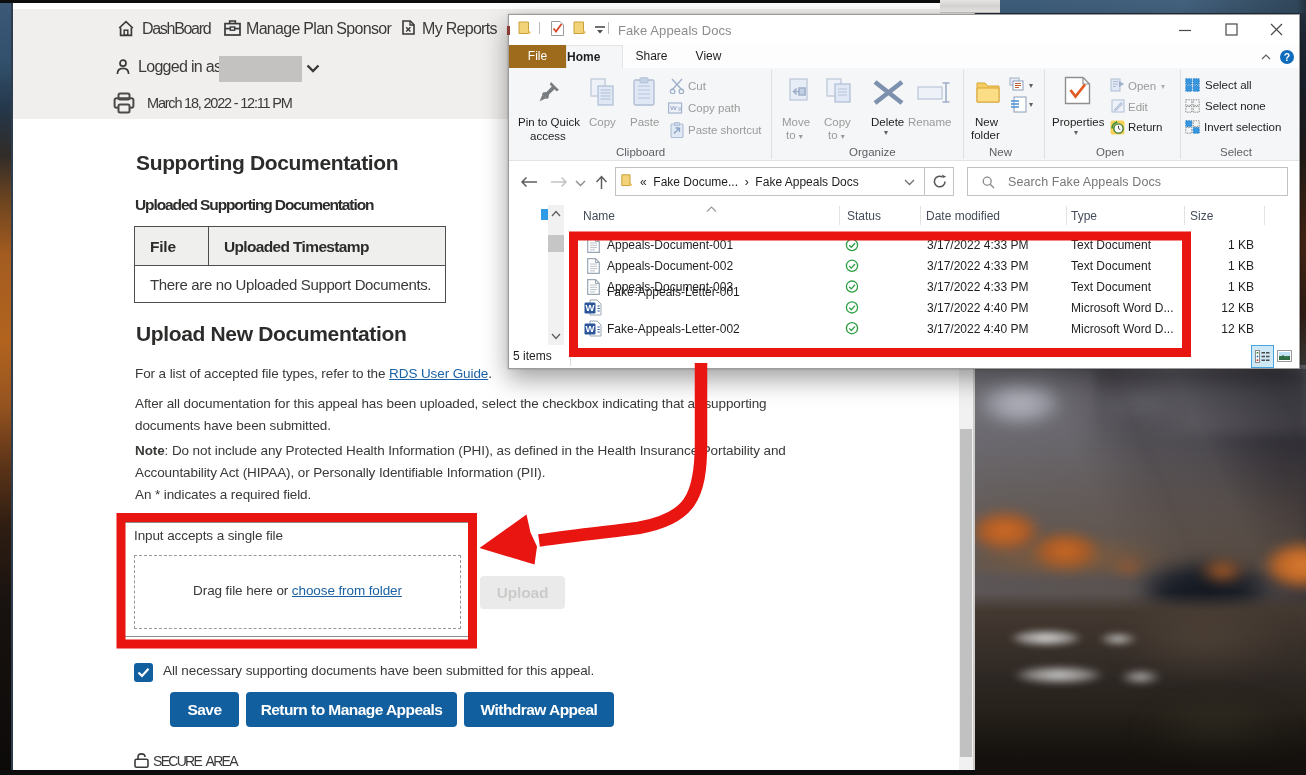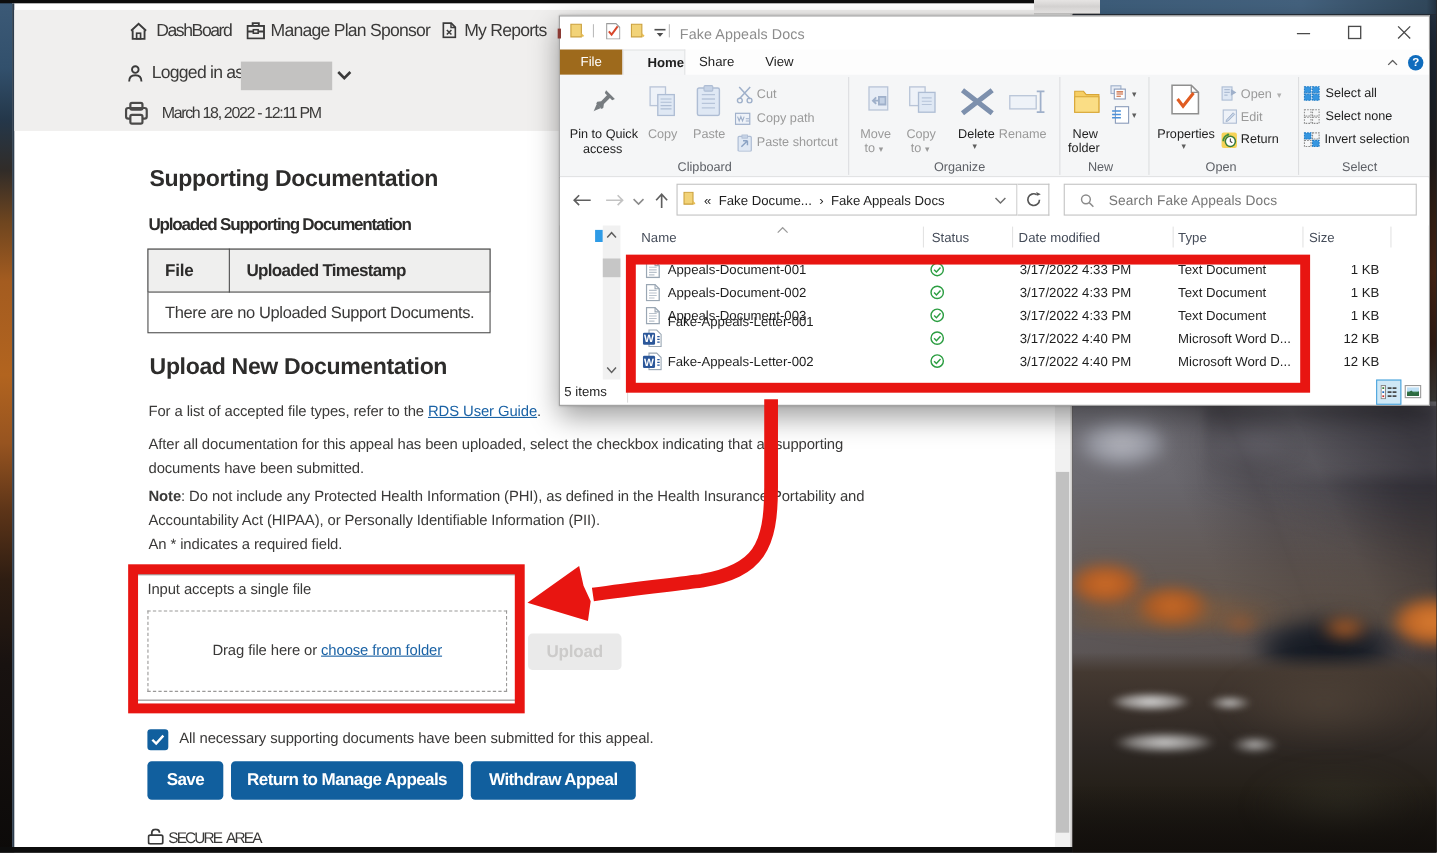--- a/index.html
+++ b/index.html
@@ -40,21 +40,21 @@
   #tblhead { left:134px; top:226px; width:312px; height:40px; background:#efefee; border:1px solid #4e4e4e; }
   #tbldiv { left:208px; top:226px; width:1px; height:40px; background:#4e4e4e; }
 
   
   #upbox { left:124px; top:522px; width:348px; height:115px; border:1px solid #8e8d8c; background:#fff; }
   #updash { left:134px; top:555px; width:327px; height:74px; border:1px dashed #9a9998; }
   #upbtn { left:480px; top:576px; width:85px; height:33px; background:#eaeaea; border-radius:4px;
      color:#cccbca; font-weight:bold; font-size:15.5px; text-align:center; line-height:33px; letter-spacing:-0.2px;}
 
   .bluebtn { position:absolute; height:35px; background:#115f9e; border-radius:4px; color:#fff;
-     font-weight:bold; font-size:15.5px; text-align:center; line-height:35px; letter-spacing:-0.55px; }
+     font-weight:bold; font-size:15.5px; text-align:center; line-height:35px; letter-spacing:-0.55px;margin-left:36px; }
 
   
   #explorer { left:508px; top:14px; width:792px; height:355px; background:#fff;
      border:1px solid #9b9b9b; box-shadow:0 10px 24px rgba(0,0,0,0.38), 0 0 2px rgba(0,0,0,0.25); }
   .xp { position:absolute; font-size:12px; color:#1e1e1e; white-space:nowrap; }
   .xpgray { position:absolute; font-size:12px; color:#9a9a9a; white-space:nowrap; }
   .xplbl { position:absolute; font-size:11.5px; color:#5d6066; white-space:nowrap; }
 </style>
 </head>
 <body>
@@ -199,21 +199,21 @@
   <div class="abs" style="left:608px;top:22px;width:1px;height:12px;background:#bcbcbc"></div>
   <div class="abs" style="left:618px;top:23px;font-size:13px;color:#8c8c8c;letter-spacing:0.1px">Fake Appeals Docs</div>
   <svg class="icon" style="left:1178px;top:21px" width="116" height="18" viewBox="0 0 116 18">
     <path d="M1 9.5 H13" stroke="#4a4a4a" stroke-width="1.2"></path>
     <rect x="48" y="3" width="11" height="11" fill="none" stroke="#4a4a4a" stroke-width="1.2"></rect>
     <path d="M93 3 L104 14 M104 3 L93 14" stroke="#4a4a4a" stroke-width="1.2"></path>
   </svg>
 
   <div class="abs" style="left:509px;top:45px;width:790px;height:23px;background:#fdfdfd"></div>
   <div class="abs" style="left:509px;top:45px;width:57px;height:23px;background:#9e6a1c;color:#fff;font-size:12px;text-align:center;line-height:23px">File</div>
-  <div class="abs" style="left:566px;top:45px;width:57px;height:24px;background:#f5f6f7;border:1px solid #e3e4e5;border-bottom:none;color:#1e1e1e;font-weight:bold;font-size:12px;text-align:right;line-height:23px">Home</div>
+  <div class="abs" style="left:566px;top:45px;width:57px;height:24px;background:#f5f6f7;border:1px solid #e3e4e5;border-bottom:none;color:#1e1e1e;font-weight:bold;font-size:12px;text-align:left;line-height:23px">Home</div>
   <div class="abs" style="left:623px;top:45px;width:57px;height:23px;color:#1e1e1e;font-size:12px;text-align:center;line-height:23px">Share</div>
   <div class="abs" style="left:680px;top:45px;width:57px;height:23px;color:#1e1e1e;font-size:12px;text-align:center;line-height:23px">View</div>
   <svg class="icon" style="left:1261px;top:54px" width="10" height="6" viewBox="0 0 10 6">
     <path d="M1 5 L5 1 L9 5" fill="none" stroke="#5e5e5e" stroke-width="1.2"></path>
   </svg>
   <div class="abs" style="left:1280px;top:50px;width:14px;height:14px;border-radius:7px;background:#0f6cbd;color:#fff;font-size:10.5px;font-weight:bold;text-align:center;line-height:14px">?</div>
 
   <div class="abs" style="left:509px;top:68px;width:790px;height:93px;background:#f5f6f7;border-bottom:1px solid #e2e3e4"></div>
 
   <div class="abs" style="left:771px;top:70px;width:1px;height:89px;background:#dddee0"></div>

